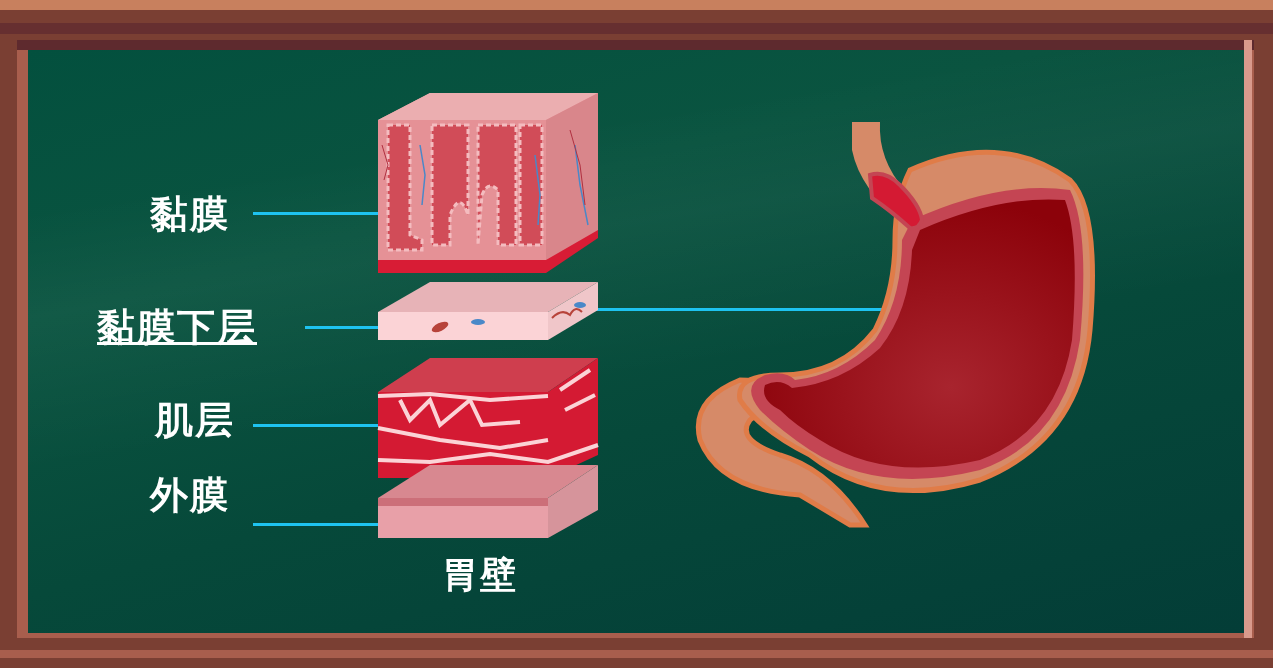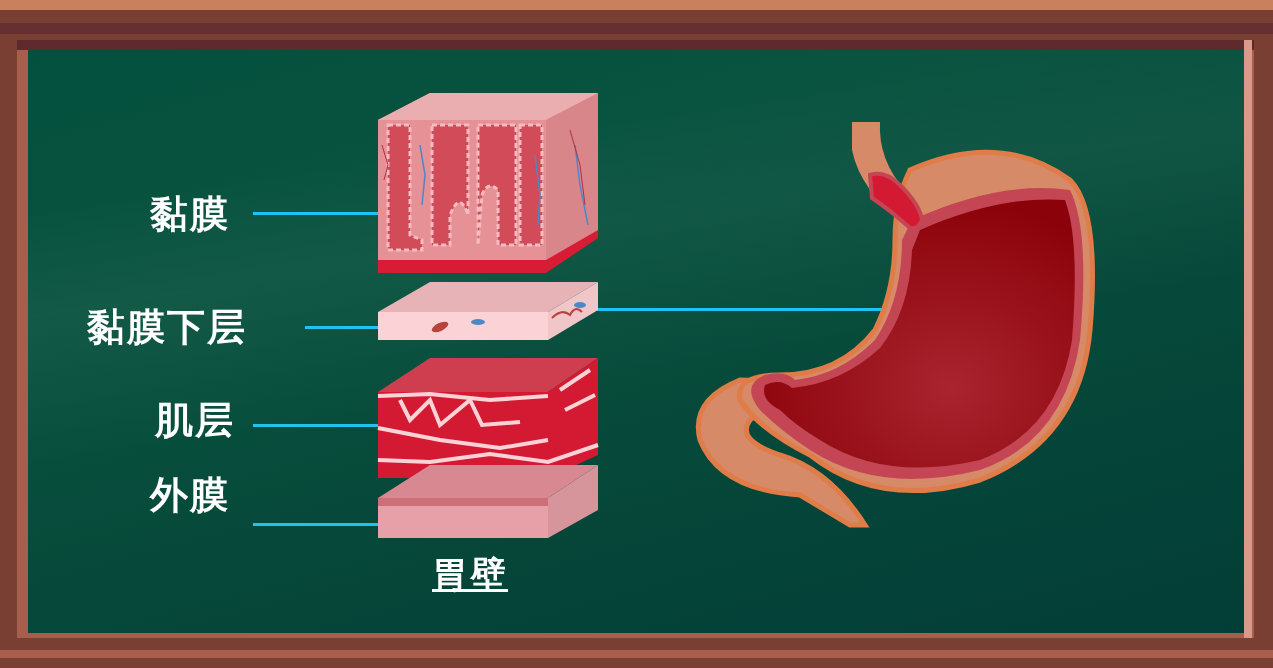--- a/index.html
+++ b/index.html
@@ -46,24 +46,24 @@
 <div class="frame-bottom-band"></div>
 <div class="board-bevel"></div>
 <div class="board-bevel-top"></div>
 <div class="board-bevel-right"></div>
 
 <div class="board">
   <div class="board-shine"></div>
 </div>
 
 <div class="label" style="left:150px; top:195px;">黏膜</div>
-<div class="label" style="left:87px; top:308px;">黏膜下层</div>
+<div class="label" style="left:97px; top:308px;text-decoration:underline;">黏膜下层</div>
 <div class="label" style="left:155px; top:404px;font-family:Liberation Mono, monospace;">肌层</div>
 <div class="label" style="left:150px; top:476px;">外膜</div>
-<div class="label" style="left:432px; top:557px; font-size:36px;text-decoration:underline;">胃壁</div>
+<div class="label" style="left:442px; top:557px; font-size:36px;">胃壁</div>
 
 <div class="leader" style="left:253px; top:212px; width:150px;"></div>
 <div class="dot" style="left:398px; top:208px;"></div>
 <div class="leader" style="left:305px; top:326px; width:95px;"></div>
 <div class="dot" style="left:396px; top:322px;"></div>
 <div class="leader" style="left:253px; top:424px; width:150px;"></div>
 <div class="dot" style="left:398px; top:419px;"></div>
 <div class="leader" style="left:253px; top:523px; width:150px;"></div>
 <div class="dot" style="left:398px; top:518px;"></div>
 <div class="leader" style="left:593px; top:308px; width:310px;"></div>

